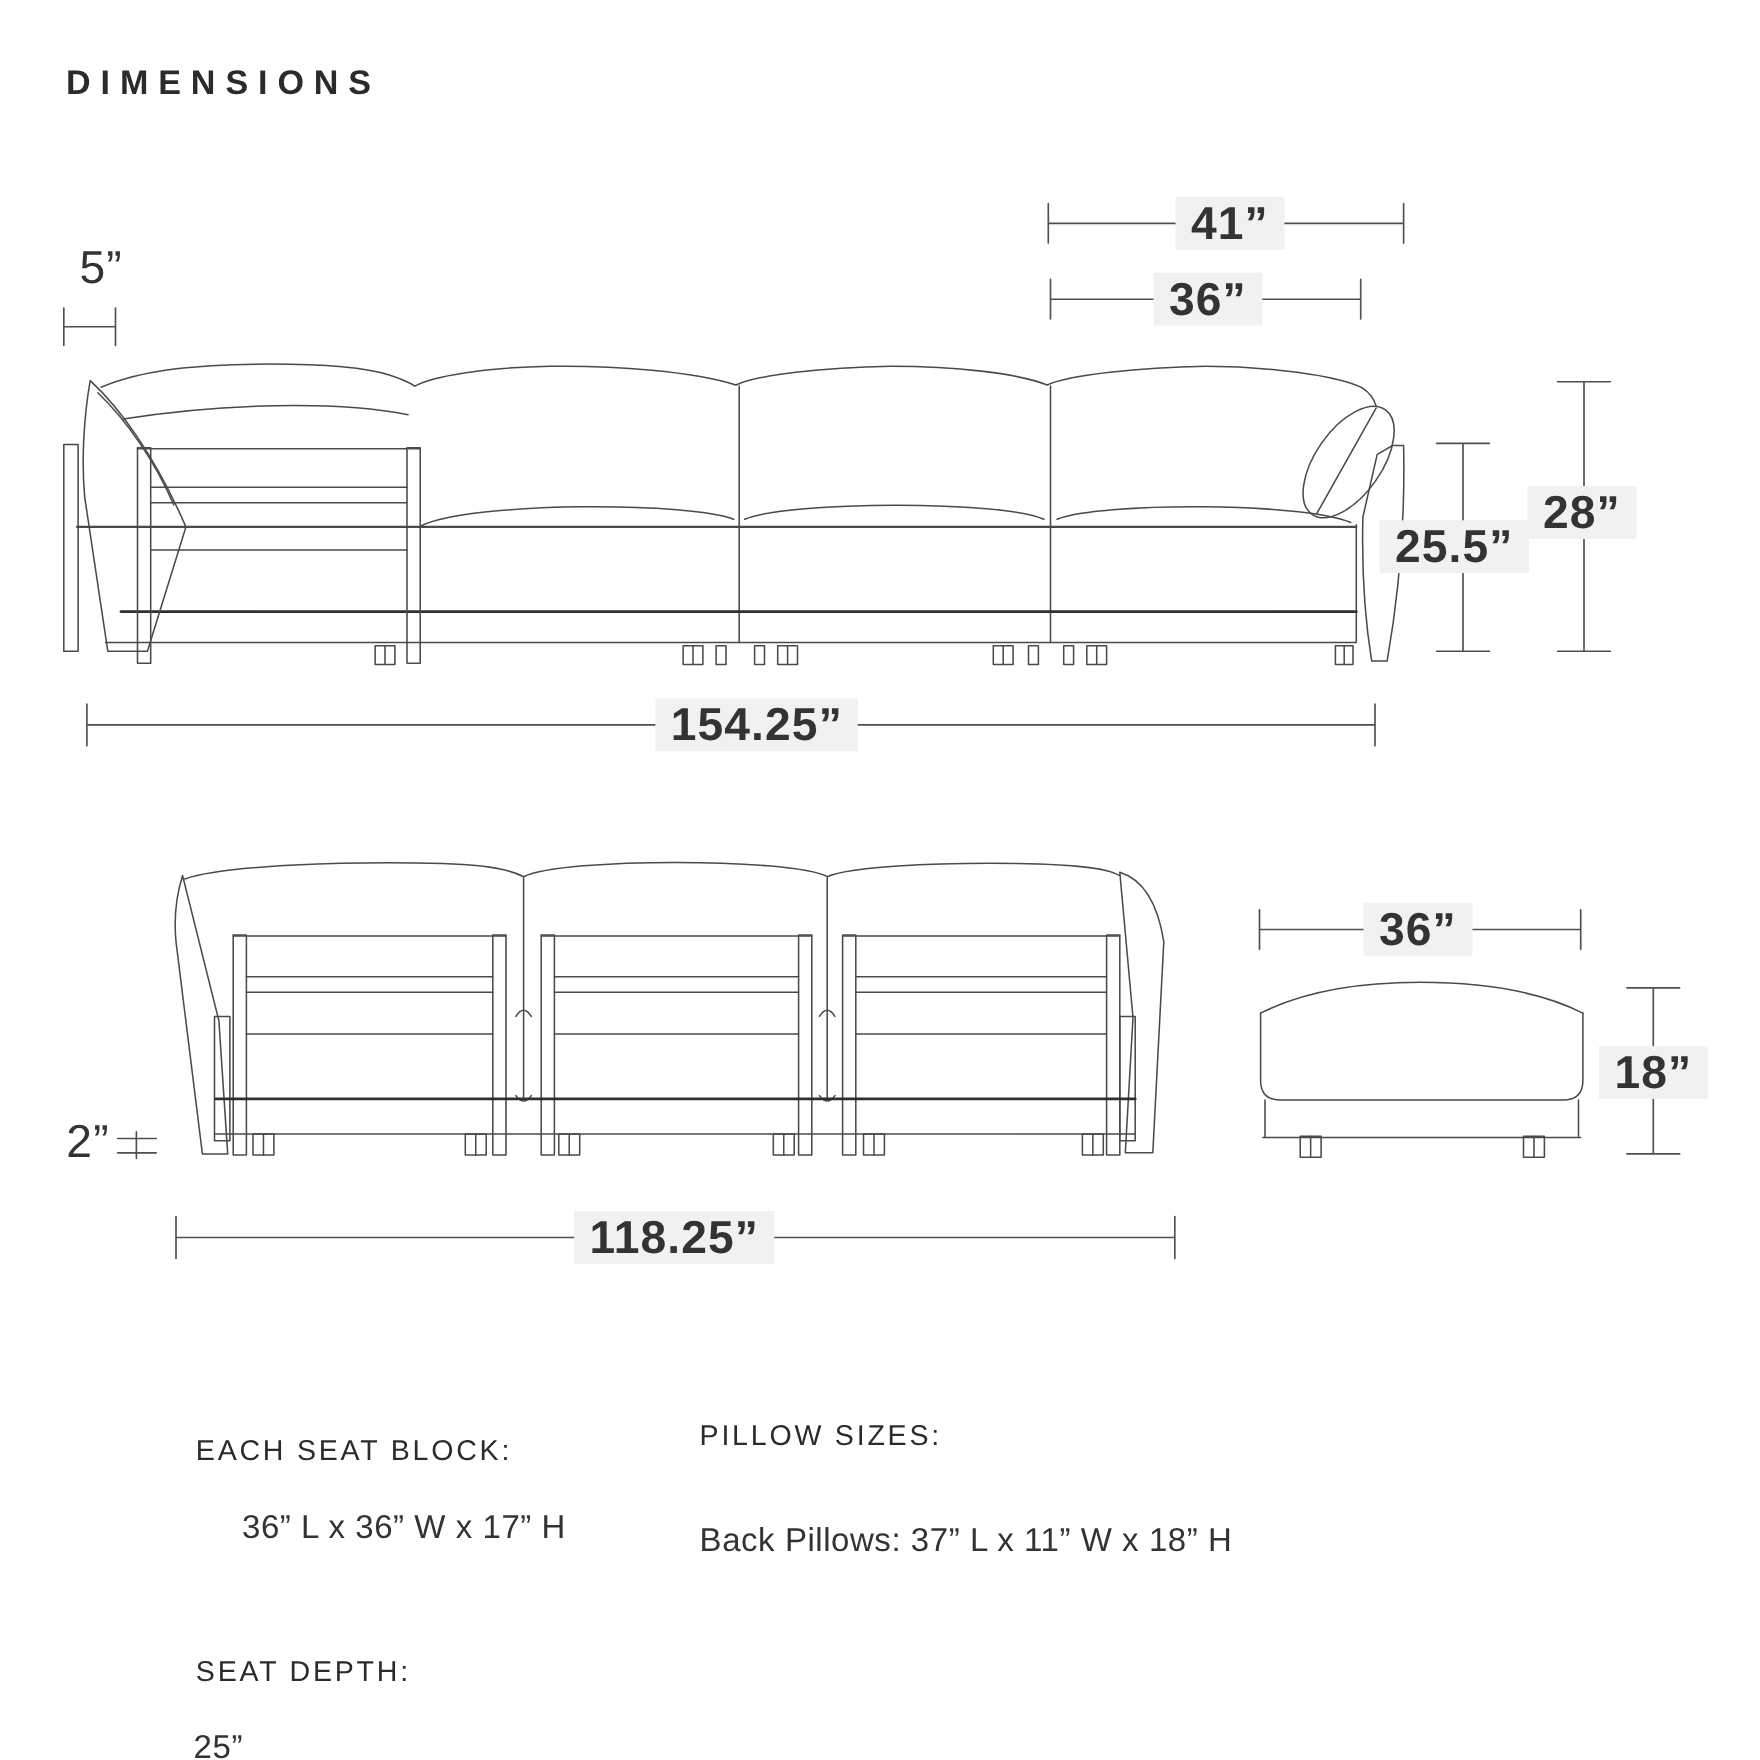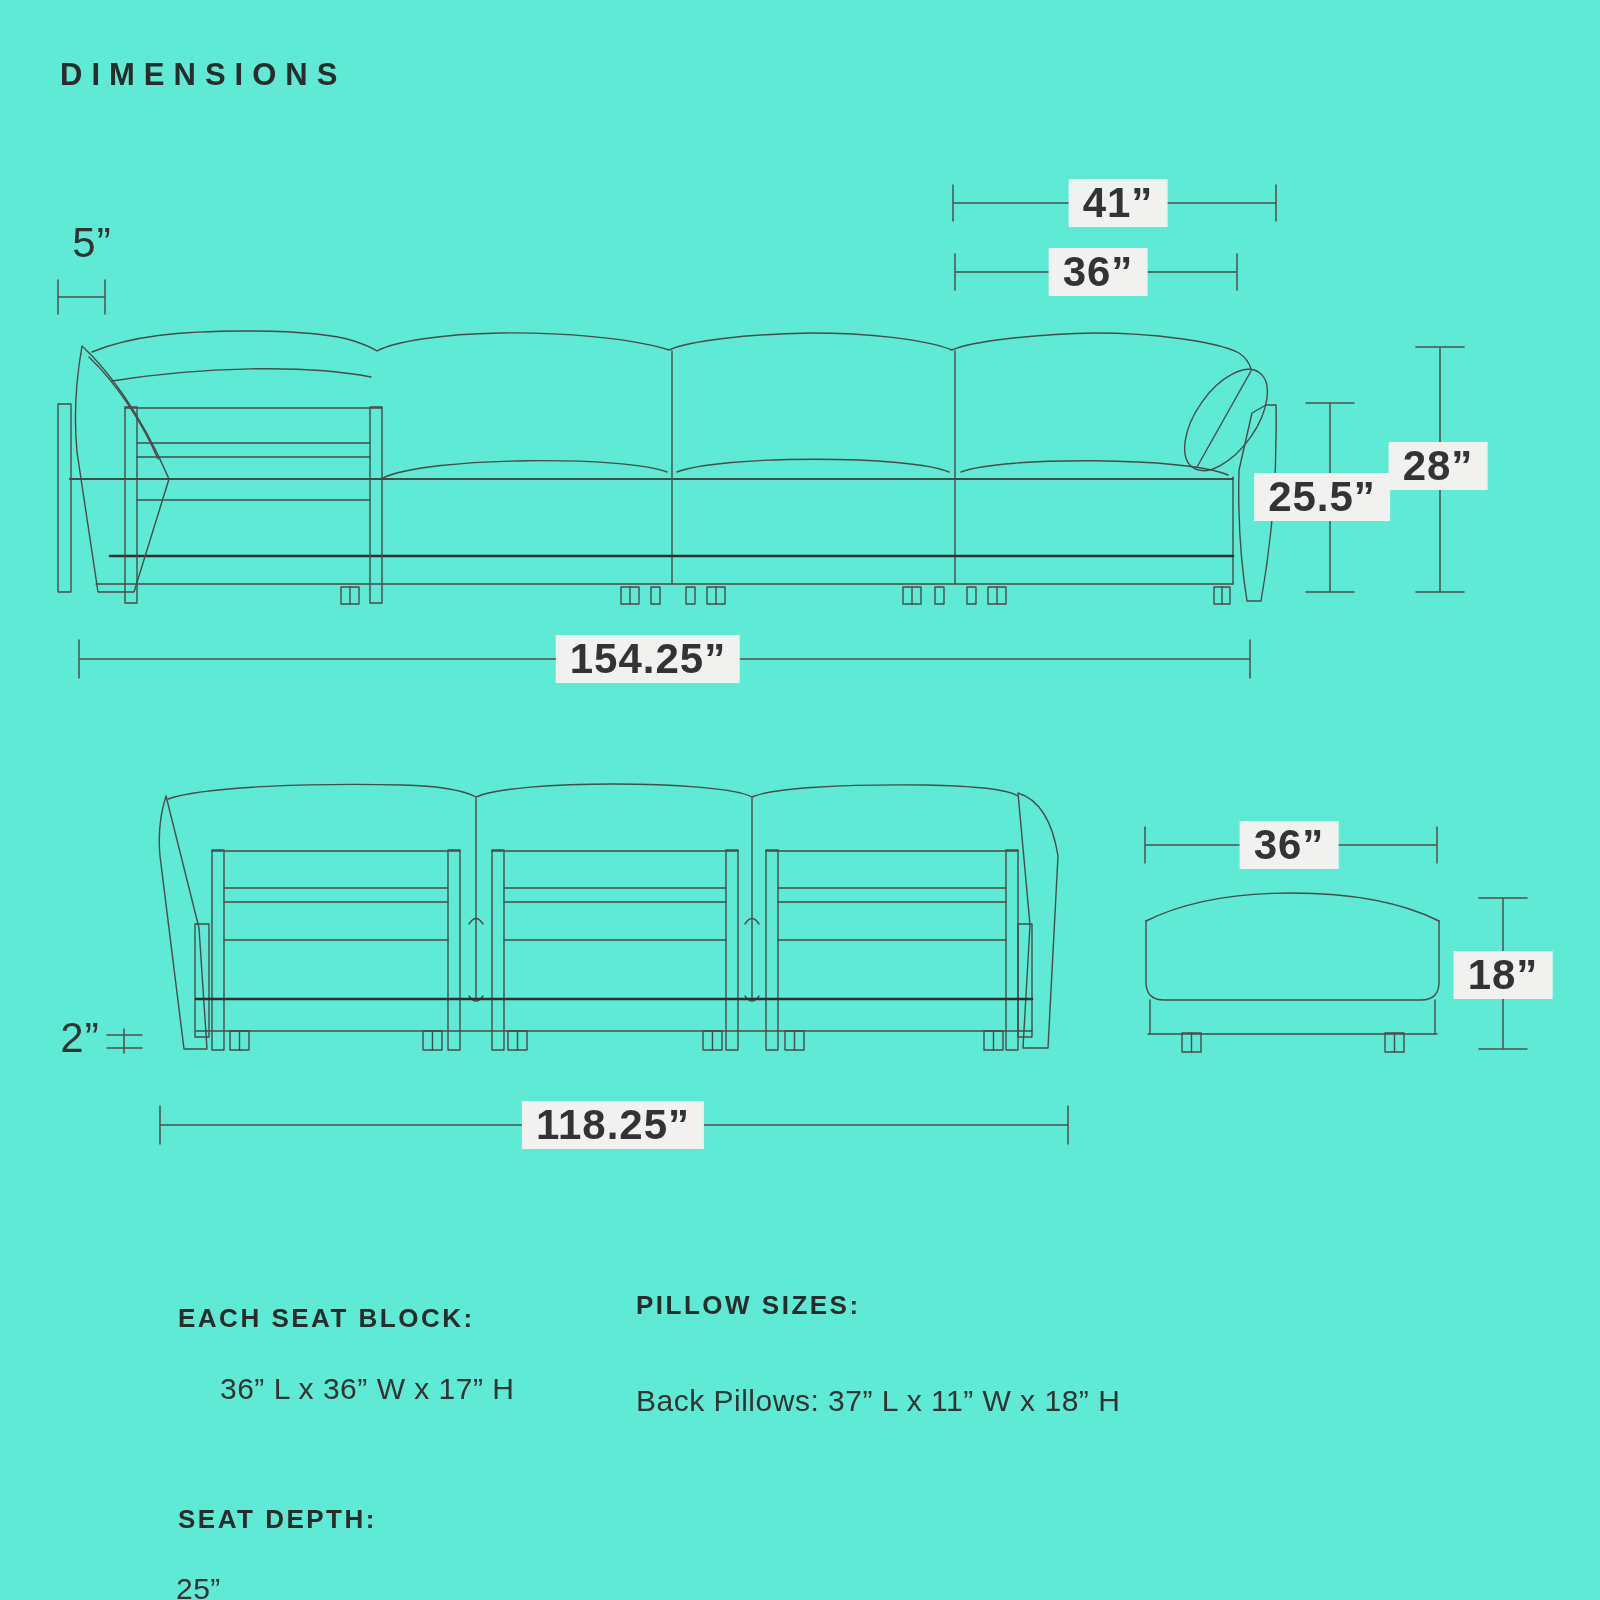--- a/index.html
+++ b/index.html
@@ -1,34 +1,34 @@
 <!DOCTYPE html>
 <html><head>
 <meta charset="utf-8">
 <style>
   html,body{margin:0;padding:0;background:#e8e8e8;}
   .canvas{
     position:relative;width:1600px;height:1600px;overflow:hidden;
-    background:#5eead4;
+    background:#ffffff;
     font-family:"Liberation Sans", sans-serif;
     color:#2e2e2e;
   }
   .page-title{
     position:absolute;left:60px;top:57px;
     font-size:31px;font-weight:bold;letter-spacing:9px;color:#2b2b2b;
   }
   svg.drawing{position:absolute;left:0;top:0;}
   .dim-label{
     position:absolute;transform:translate(-50%,-50%);
     font-size:42px;font-weight:400;color:#333;white-space:nowrap;
     letter-spacing:1px;
   }
   .dim-label.on-line{background:#f1f1f0;padding:0 14px;font-weight:bold;}
   .spec-heading{
-    position:absolute;font-size:26px;font-weight:bold;letter-spacing:2.5px;
+    position:absolute;font-size:26px;font-weight:normal;letter-spacing:2.5px;
     color:#2b2b2b;white-space:nowrap;
   }
   .spec-value{
     position:absolute;font-size:30px;font-weight:400;color:#333;
     white-space:nowrap;letter-spacing:0.5px;
   }
 </style>
 </head>
 <body>
 
@@ -163,21 +163,21 @@
       <path d="M1145,845 H1437 M1145,827 V863 M1437,827 V863"></path>
       <path d="M1503,898 V1049 M1479,898 H1527 M1479,1049 H1527"></path>
     </g>
   </svg>
 
   <div class="dim-label" style="left:92px;top:243px;">5”</div>
   <div class="dim-label on-line" style="left:1118px;top:203px;">41”</div>
   <div class="dim-label on-line" style="left:1098px;top:272px;">36”</div>
   <div class="dim-label on-line" style="left:1322px;top:497px;">25.5”</div>
   <div class="dim-label on-line" style="left:1438px;top:466px;">28”</div>
-  <div class="dim-label on-line" style="left:648px;top:659px;">154.25”</div>
+  <div class="dim-label on-line" style="left:688px;top:659px;">154.25”</div>
   <div class="dim-label" style="left:80px;top:1038px;">2”</div>
   <div class="dim-label on-line" style="left:613px;top:1125px;">118.25”</div>
   <div class="dim-label on-line" style="left:1289px;top:845px;">36”</div>
   <div class="dim-label on-line" style="left:1503px;top:975px;">18”</div>
 
   <div class="spec-heading" style="left:178px;top:1303px;">EACH SEAT BLOCK:</div>
   <div class="spec-value" style="left:176px;top:1372px;margin-left:44px;">36” L x 36” W x 17” H</div>
   <div class="spec-heading" style="left:178px;top:1504px;">SEAT DEPTH:</div>
   <div class="spec-value" style="left:176px;top:1572px;">25”</div>
 

